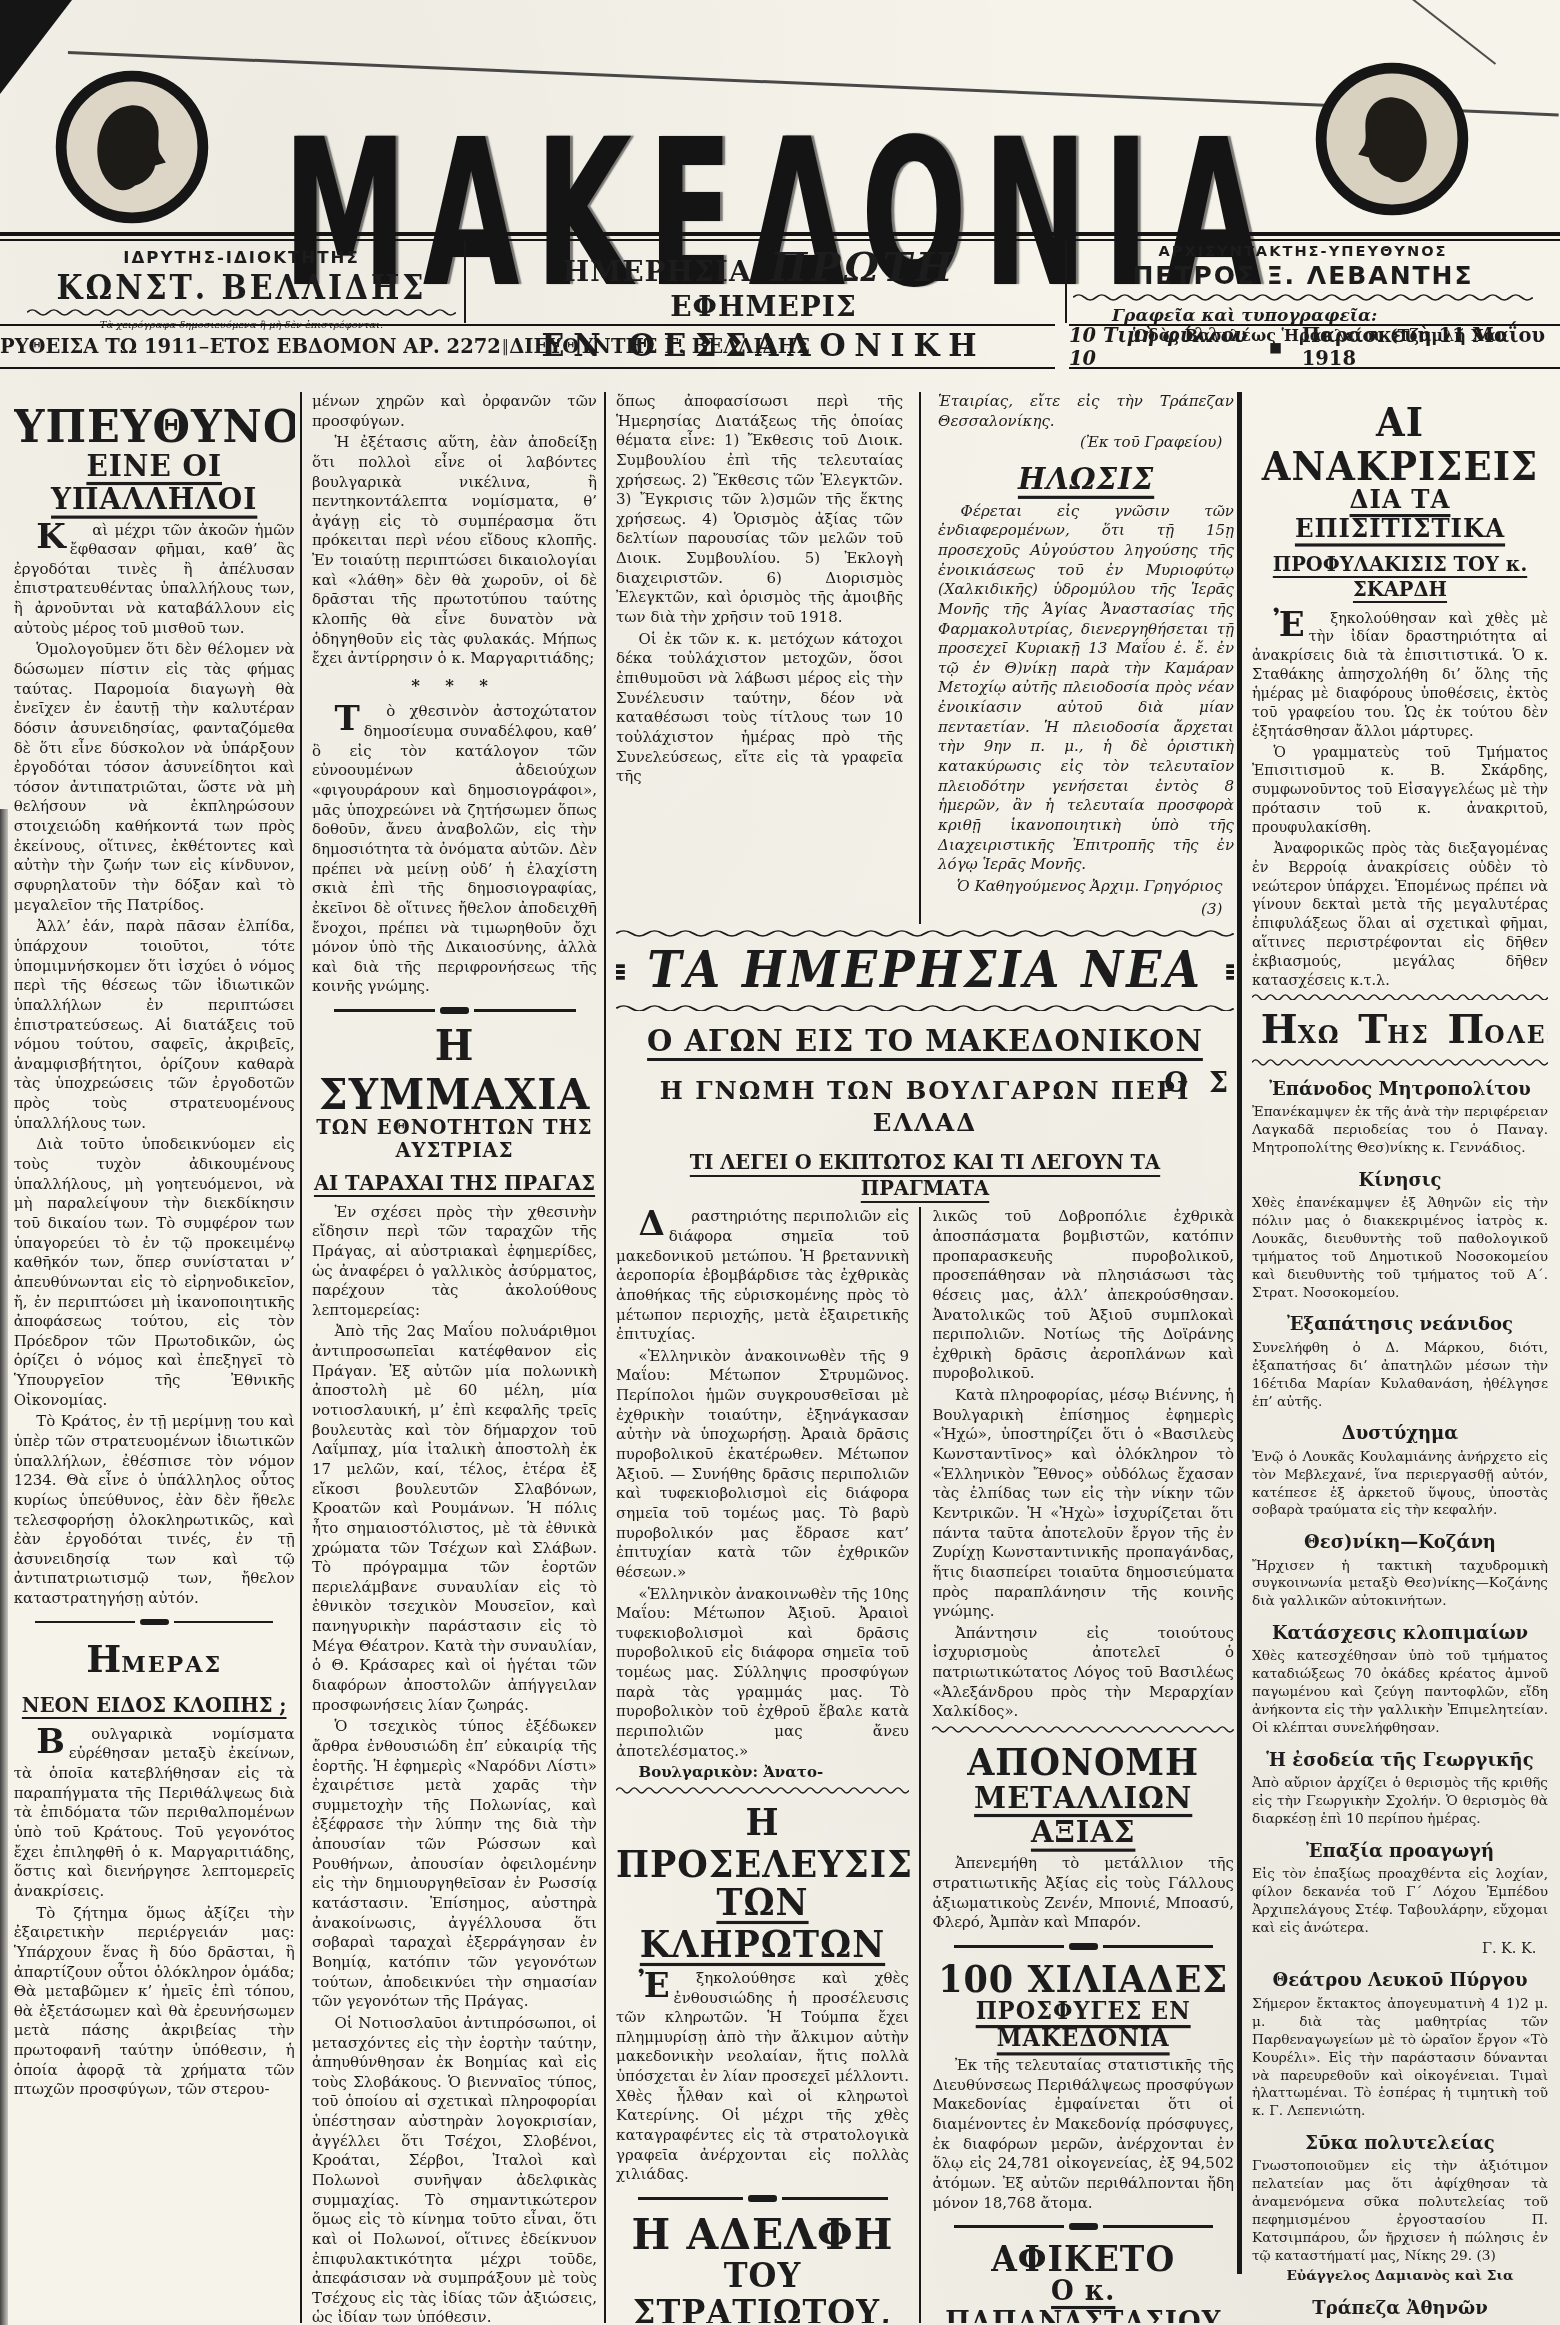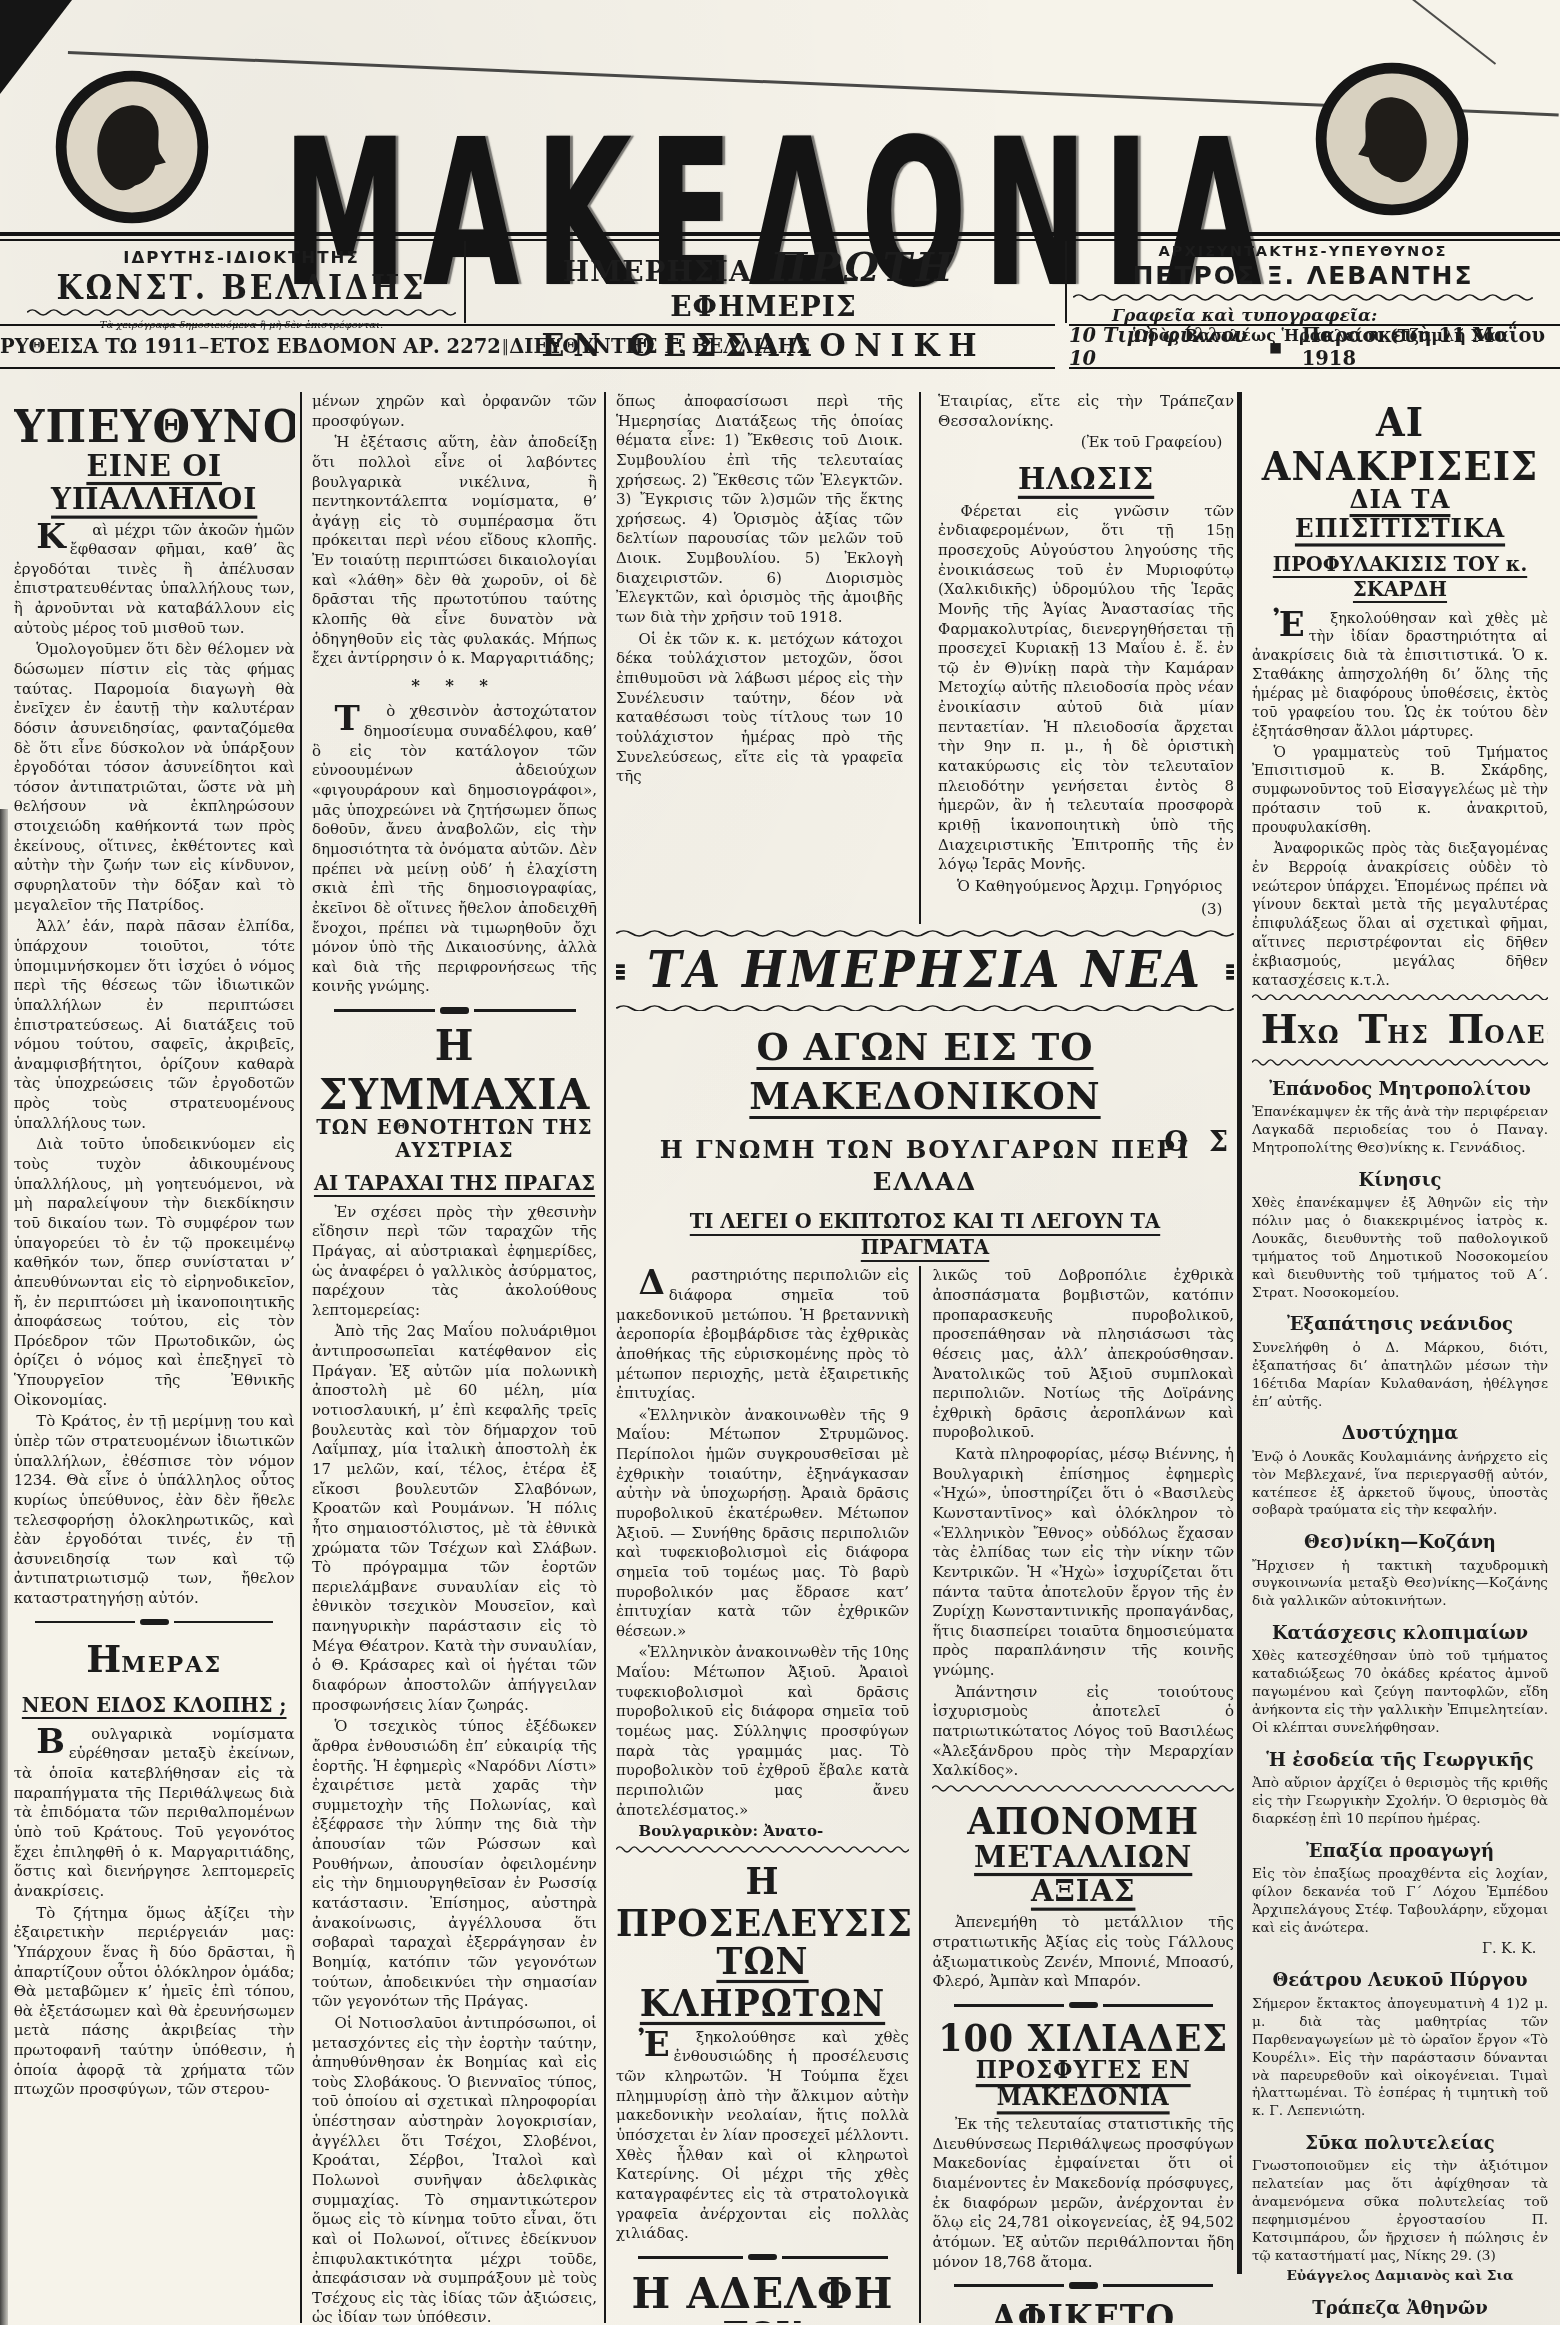--- a/index.html
+++ b/index.html
@@ -47,32 +47,32 @@
   .dl-right{left:1069px;width:492px;justify-content:center;gap:19.5px;}
   .dl-sep{font-size:13.7px;} .dl-price{font-style:italic;}
   
   .col{position:absolute;top:392px;height:1931px;overflow:hidden;font-size:15px;line-height:1.31;text-align:justify;}
   #col1{left:13.7px;width:281px;}
   #col2{left:312px;width:285px;}
   #center{left:616px;width:618px;font-size:15px;}
   #col5{left:1252px;width:296px;font-size:14.4px;}
   .cb-top{display:flex;min-height:279px;position:relative;}
   .cb-top-left{width:293px;padding-right:10px;}
-  .cb-top-right{width:302px;padding-left:25px;}
+  .cb-top-right{width:302px;padding-left:25px;font-style:italic;}
   .cb-top::after{content:"";position:absolute;left:303px;top:0;bottom:0;width:2px;background:#191919;}
   .cb-cols{display:flex;position:relative;}
   .cb-left{width:293px;padding-right:11.7px;}
   .cb-right{width:302px;padding-left:11.7px;}
   .cb-cols::after{content:"";position:absolute;left:303px;top:0;bottom:0;width:2px;background:#191919;}
   
   .banner{padding:2px 0 3.9px;}
   .banner-title-row{display:flex;justify-content:center;align-items:center;gap:29px;margin:2px 0;}
   .banner-deco{font-size:35px;font-weight:bold;transform:scaleX(1.9);color:#1a1a1a;}
   .banner-title{font-style:italic;font-weight:bold;font-size:46px;letter-spacing:2.9px;margin:0;white-space:nowrap;transform:scaleY(1.08);}
-  .banner-sub1{text-align:center;font-weight:bold;font-size:37px;letter-spacing:1px;margin:11.7px 0 2px;
+  .banner-sub1{text-align:center;font-weight:bold;font-size:29px;letter-spacing:1px;margin:11.7px 0 2px;
     text-decoration:underline;text-decoration-thickness:2.9px;text-underline-offset:6.8px;}
   .banner-sub2{position:relative;text-align:center;font-weight:bold;font-size:24.4px;letter-spacing:2px;margin:13.7px 0 0;}
   .sub2-tail{position:absolute;right:0;top:-9.8px;font-size:27px;letter-spacing:5.9px;}
   .banner-sub3{text-align:center;font-weight:bold;font-size:19.5px;margin:11.7px 29px 2px;
     text-decoration:underline;text-decoration-thickness:2.4px;text-underline-offset:5.9px;}
   
   .head{text-align:center;margin:9.8px 0 5.9px;}
   .head-line{display:block;font-weight:bold;line-height:1.14;letter-spacing:1px;transform:scaleY(1.05);}
   .head-line.ul{text-decoration:underline;text-decoration-thickness:2.9px;text-underline-offset:5.9px;}
   .sub{text-align:center;font-weight:bold;font-size:19.5px;margin:9.8px 0 5.9px;

